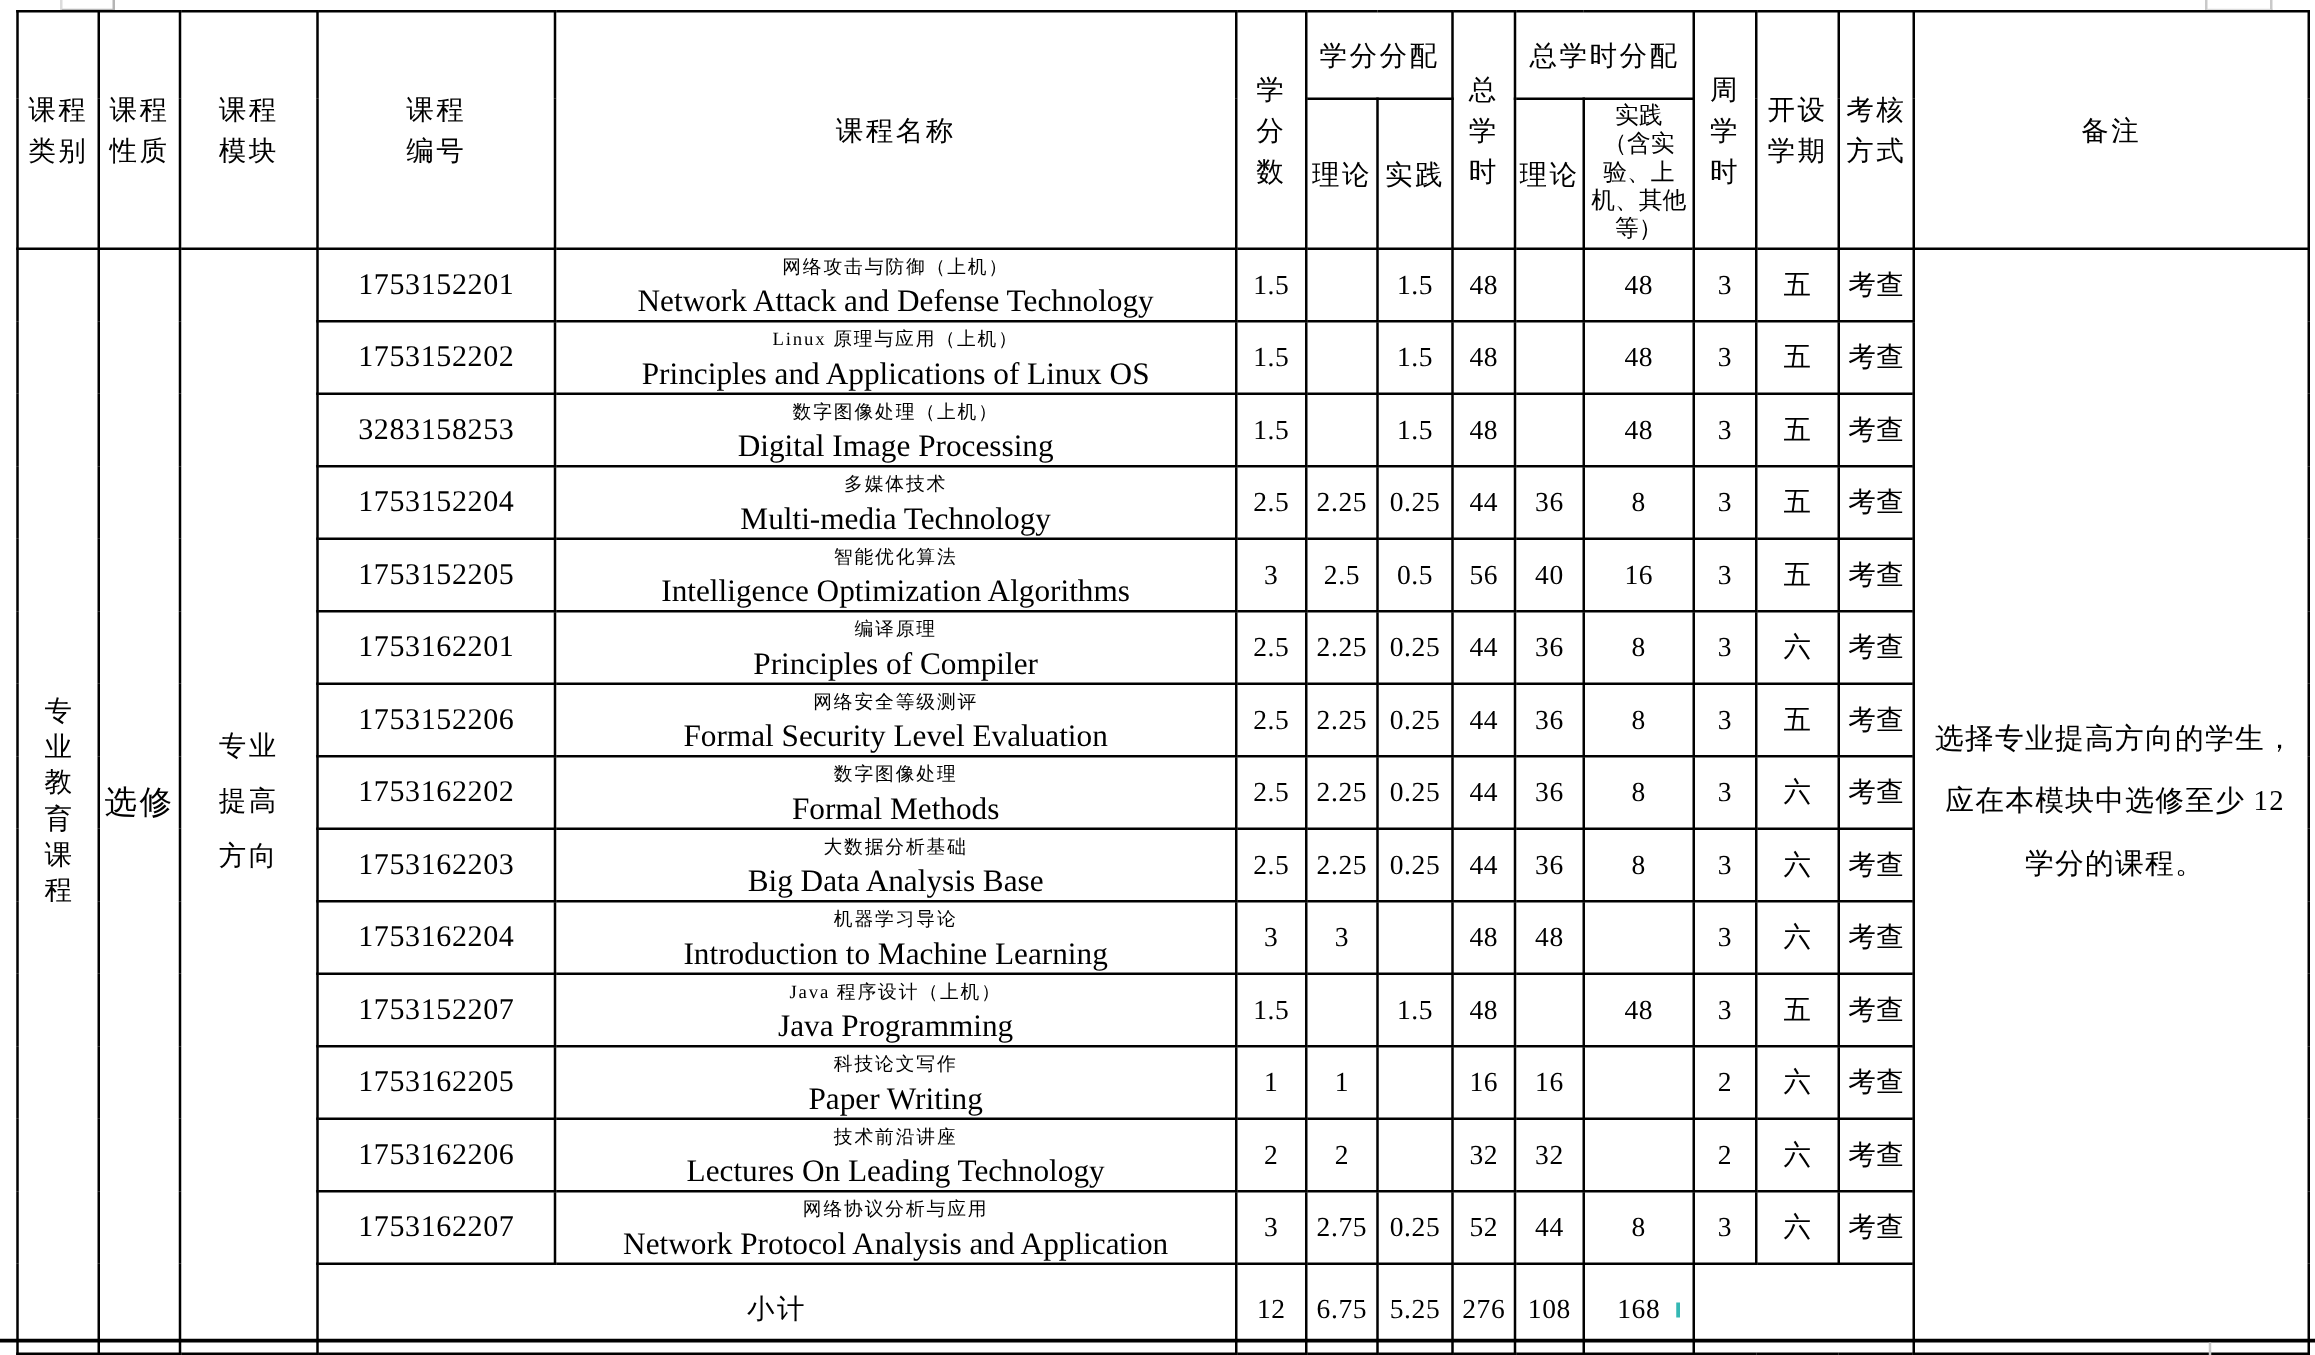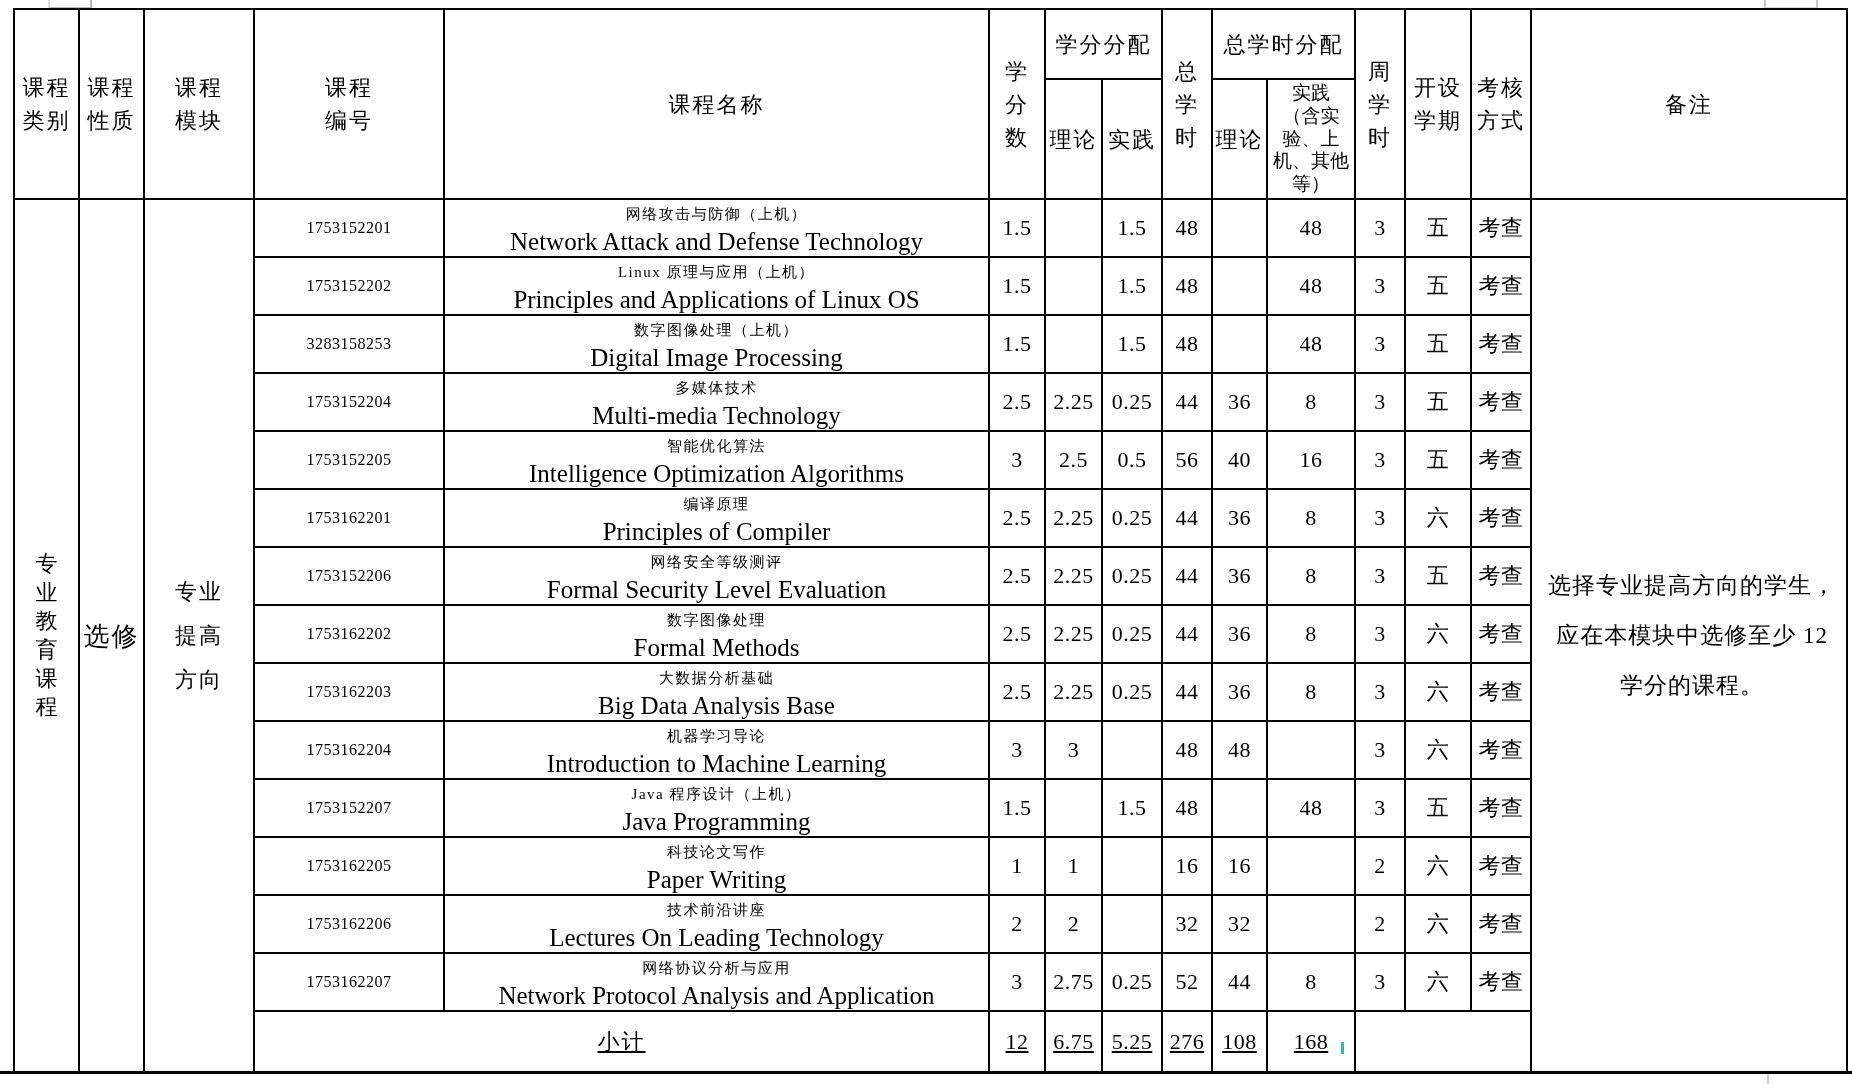--- a/index.html
+++ b/index.html
@@ -12,25 +12,25 @@
     border-collapse:collapse;table-layout:fixed;
   }
   th,td{
     border:2px solid #000;padding:0;margin:0;
     text-align:center;vertical-align:middle;
     font-weight:normal;color:#000;overflow:visible;
   }
   thead tr.h1{height:70px;}
   thead tr.h2{height:120px;}
   tbody tr{height:58px;}
-  tbody tr.subtotal{height:62px;text-decoration:underline;}
+  tbody tr.subtotal{height:72px;}
   th{font-size:22px;letter-spacing:2px;line-height:1.5;}
   .pre{white-space:pre-line;}
   .th-small{font-size:19px;letter-spacing:0;line-height:1.2;}
-  .c-code{font-size:16px;letter-spacing:0.5px;}
+  .c-code{font-size:24px;letter-spacing:0.5px;}
   .zh{font-size:15px;letter-spacing:1.5px;line-height:27px;}
   .en{font-size:25px;letter-spacing:0;line-height:27px;}
   .num{font-size:22px;letter-spacing:0.5px;}
   .category-cell{font-size:22px;letter-spacing:0;line-height:1.3;}
   .nature-cell{font-size:26px;letter-spacing:2px;}
   .module-cell{font-size:22px;letter-spacing:2px;line-height:2.0;}
   .remark-cell{
     font-size:23px;letter-spacing:1px;line-height:50px;
     text-align:center;padding:0 4px 0 10px;
   }

